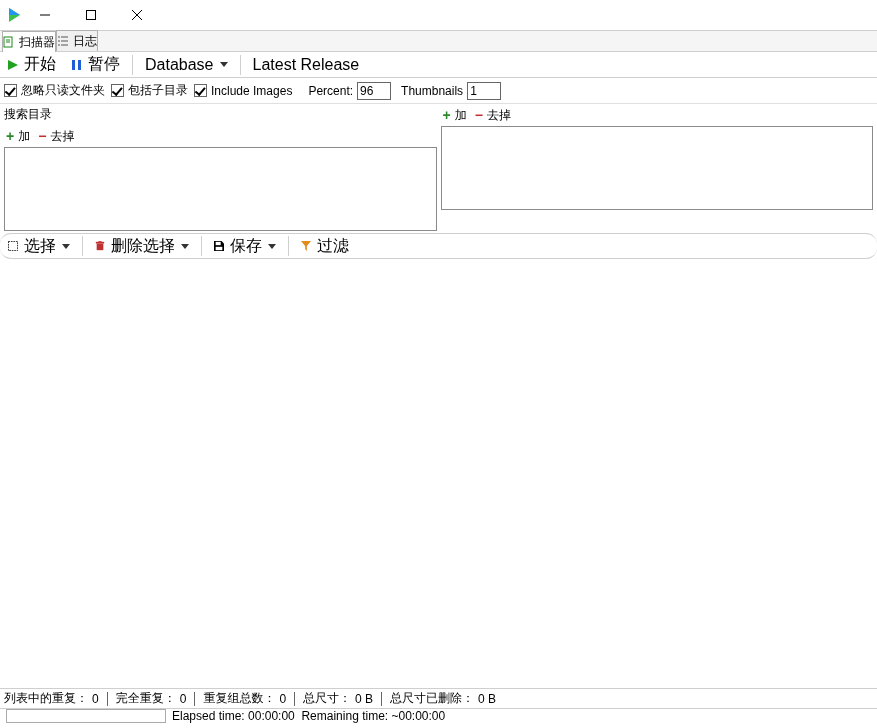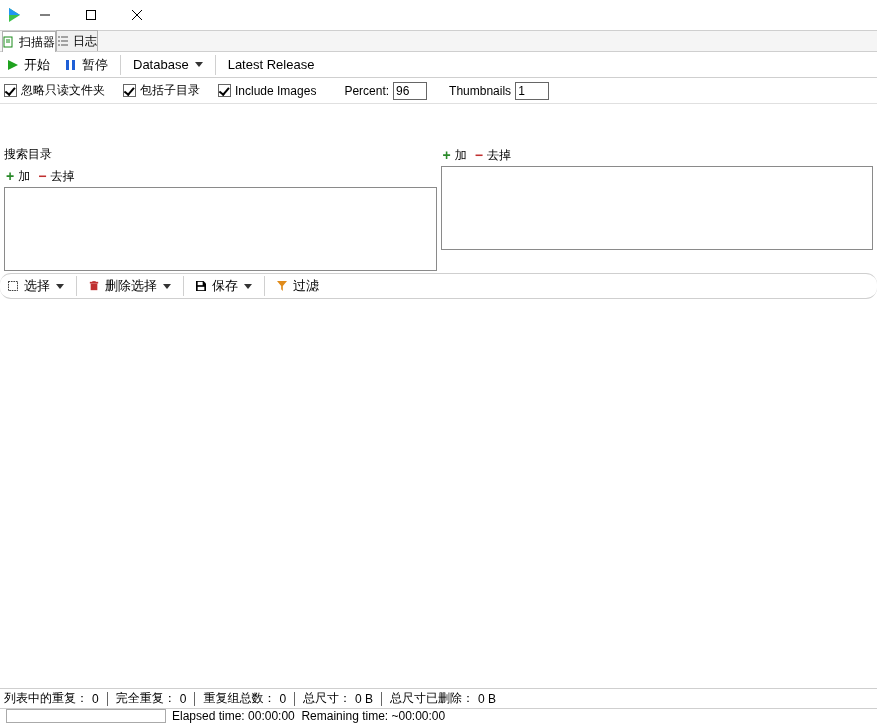--- a/index.html
+++ b/index.html
@@ -65,41 +65,41 @@
   align-items: center;
   border-bottom: 1px solid #cfcfcf;
 }
 .tool-btn {
   height: 26px;
   display: flex;
   align-items: center;
   padding: 0 8px;
   gap: 6px;
   cursor: default;
-  font-size: 13px;
+  font-size: 16px;
 }
 .tool-btn .ticon svg { width: 10px; height: 10px; display:block; }
 .tool-sep {
   width: 1px;
   height: 20px;
   background: #d0d0d0;
   margin: 0 4px;
 }
 .caret {
   width: 0; height: 0;
   border-left: 4px solid transparent;
   border-right: 4px solid transparent;
   border-top: 5px solid #333;
 }
 .optionsrow {
   height: 26px;
   display: flex;
   align-items: center;
   padding: 0 4px;
-  gap: 12px;
+  gap: 0;
   border-bottom: 1px solid #e0e0e0;
   font-size: 12px;
 }
 .chk {
   display: flex;
   align-items: center;
   gap: 4px;
   margin-right: 6px;
   cursor: default;
 }
@@ -123,21 +123,21 @@
   border: 1px solid #666;
   font-size: 12px;
   padding: 0 2px;
   font-family: inherit;
 }
 .dirs {
   display: flex;
   gap: 4px;
   padding: 0 4px 2px 4px;
 }
-.dir-panel { flex:1; display:flex; flex-direction:column;margin-top:40px; }
+.dir-panel { flex:1; display:flex; flex-direction:column; }
 .dir-label { font-size: 12px; padding: 2px 0; }
 .dir-toolbar {
   height: 22px;
   display: flex;
   align-items: center;
   gap: 8px;
   padding: 0 2px;
 }
 .addrem-btn {
   display:flex; align-items:center; gap:4px; cursor: default;

